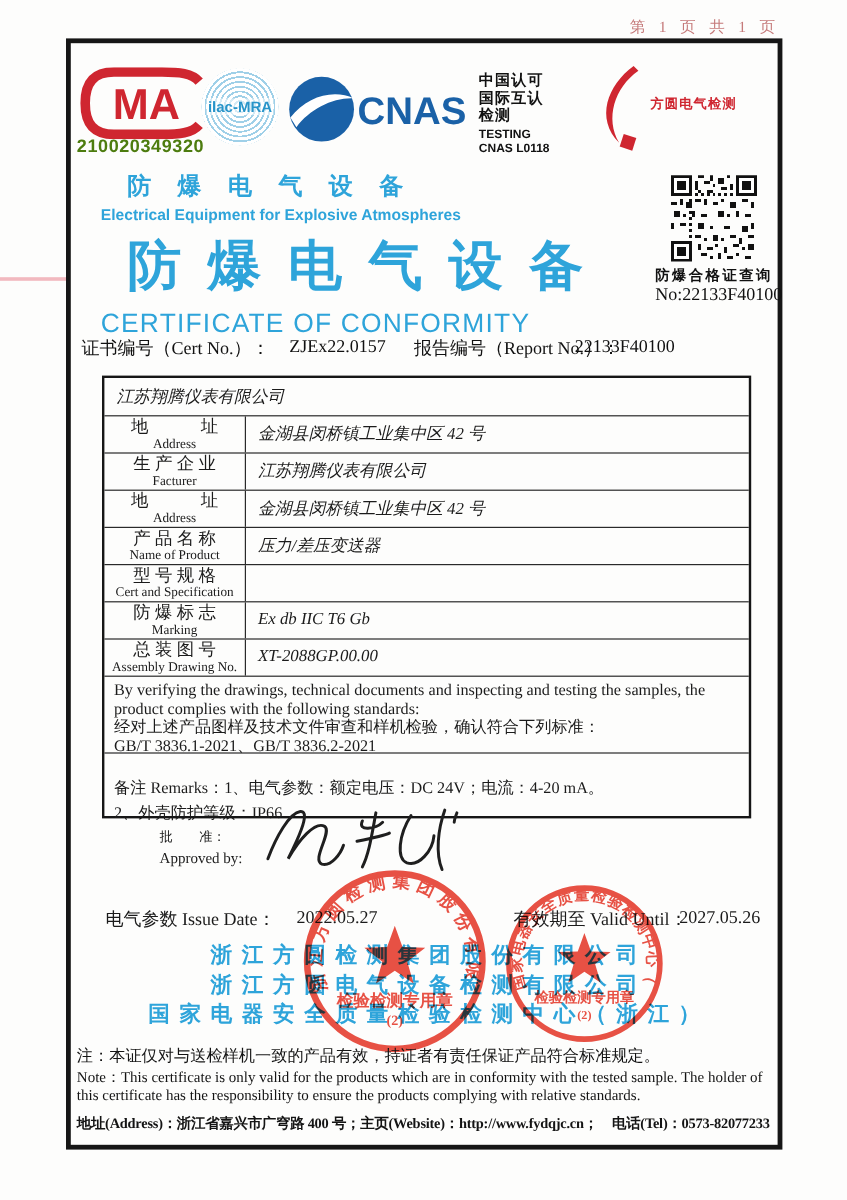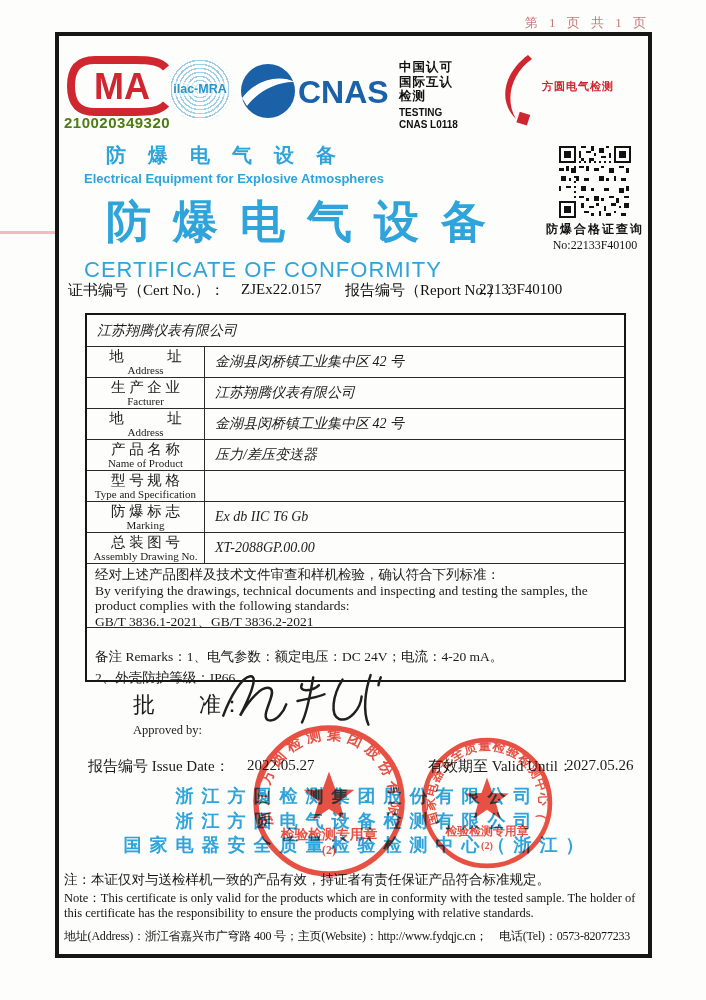--- a/index.html
+++ b/index.html
@@ -29,21 +29,21 @@
   .title-block { position:absolute; left:84px; top:142px; width:580px; text-align:left; color:#2ea4da; }
   .title-cn-small { font-size:20px; font-weight:bold; letter-spacing:22px; padding-left:22px; }
   .title-en-small { font-family:"Liberation Sans",sans-serif; font-size:13px; font-weight:bold; margin-top:2px; }
   .title-cn-large { font-size:45px; font-weight:bold; letter-spacing:22px; padding-left:22px; margin-top:6px; }
   .title-en-large { font-family:"Liberation Sans",sans-serif; font-size:22px; letter-spacing:1px; margin-top:5px; }
 
   
   .qr-block { position:absolute; left:546px; top:146px; width:98px; text-align:center; }
   .qr-code { width:72px; height:72px; margin:0 auto; display:block; }
   .qr-caption { font-size:12px; font-weight:bold; letter-spacing:2px; margin-top:3px; color:#111; }
-  .qr-number { font-size:12px; color:#111; }
+  .qr-number { font-size:15px; color:#111; }
 
   
   .cert-row { position:absolute; left:0; top:281px; width:706px; font-size:15px; color:#111; }
   .cert-row span { position:absolute; white-space:nowrap; }
   .cert-label { left:68px; } .cert-value { left:241px; }
   .report-label { left:345px; } .report-value { left:479px; }
 
   
   .ptable { position:absolute; left:85px; top:313px; width:541px; border:2px solid #161616; background:transparent; }
   .t-row { display:flex; height:31px; border-top:1.5px solid #2a2a2a; }
@@ -53,21 +53,21 @@
   .t-label .en { display:block; font-size:11px; line-height:12px; }
   .t-value { flex:1; display:flex; align-items:center; padding:0 10px; font-size:14px;font-style:italic; }
   .t-wide { border-top:1.5px solid #2a2a2a; padding:3px 8px; font-size:13.5px; line-height:15.5px; }
   .t-wide.statement { height:64px; }
   .t-wide.remarks { height:53px; font-size:13.5px; line-height:17px; padding-top:20px; }
   .t-wide .std { margin-top:0; }
   .remarks .r2 { margin-top:4px; }
 
   
   .approval { position:absolute; left:133px; top:690px; }
-  .approval .cn { font-size:22px; }
+  .approval .cn { font-size:11px; }
   .approval .en { font-size:12.5px; margin-top:3px; }
   .signature { position:absolute; left:212px; top:666px; }
 
   
   .dates { position:absolute; left:0; top:757px; width:706px; font-size:15px; }
   .dates span { position:absolute; white-space:nowrap; }
   .issue-label { left:88px; } .issue-value { left:247px; }
   .valid-label { left:428px; } .valid-value { left:566px; }
 
   
@@ -76,21 +76,21 @@
 
   
   .stamp { position:absolute; mix-blend-mode:multiply; opacity:.88; }
   .stamp-left { left:250px; top:722px; }
   .stamp-right { left:419px; top:735px; }
 
   
   .note-block { position:absolute; left:64px; top:871px; width:580px; color:#141414; }
   .note-cn { font-size:13.5px; }
   .note-en { font-size:12.5px; line-height:15px; margin-top:2px; }
-  .note-footer { font-size:12px; letter-spacing:-0.2px; white-space:nowrap; margin-top:7px; }
+  .note-footer { font-size:12px; letter-spacing:-0.2px; white-space:nowrap; margin-top:7px;font-weight:bold; }
 </style>
 </head>
 <body>
 
 <div class="page">
 
   <div class="page-marker">第 1 页 共 1 页</div>
   <div class="scan-artifact"></div>
 
   <div class="frame"></div>
@@ -259,40 +259,40 @@
     <div class="t-row">
       <div class="t-label">
           <span class="cn">产 品 名 称</span>
           <span class="en">Name of Product</span>
         </div>
       <div class="t-value">压力/差压变送器</div>
     </div>
     <div class="t-row">
       <div class="t-label">
           <span class="cn">型 号 规 格</span>
-          <span class="en">Type and Specification</span>
+          <span class="en">Cert and Specification</span>
         </div>
     </div>
     <div class="t-row">
       <div class="t-label">
           <span class="cn">防 爆 标 志</span>
           <span class="en">Marking</span>
         </div>
       <div class="t-value">Ex db IIC T6 Gb</div>
     </div>
     <div class="t-row">
       <div class="t-label">
           <span class="cn">总 装 图 号</span>
           <span class="en">Assembly Drawing No.</span>
         </div>
       <div class="t-value">XT-2088GP.00.00</div>
     </div>
     <div class="t-wide statement">
+      <div>By verifying the drawings, technical documents and inspecting and testing the samples, the product complies with the following standards:</div>
       <div>经对上述产品图样及技术文件审查和样机检验，确认符合下列标准：</div>
-      <div>By verifying the drawings, technical documents and inspecting and testing the samples, the product complies with the following standards:</div>
       <div class="std">GB/T 3836.1-2021、GB/T 3836.2-2021</div>
     </div>
     <div class="t-wide remarks">
       <div>备注 Remarks：1、电气参数：额定电压：DC 24V；电流：4-20 mA。</div>
       <div class="r2">2、外壳防护等级：IP66</div>
     </div>
   </div>
 
   <div class="approval">
     <div class="cn">批　　准：</div>
@@ -300,21 +300,21 @@
   </div>
   <svg class="signature" width="180" height="70" viewBox="0 0 160 62">
     <g fill="none" stroke="#1f1f1f" stroke-width="2.2" stroke-linecap="round">
       <path d="M10,44 C16,28 26,10 34,9 C43,8 30,34 25,44 C33,30 45,16 52,20 C58,24 42,45 50,48 C57,50 64,40 66,34"></path>
       <path d="M80,16 C76,24 90,22 95,17 M76,31 C86,29 96,27 100,25 M90,10 C87,26 85,40 80,50"></path>
       <path d="M116,12 C107,26 105,44 113,47 C122,50 132,38 133,27 M141,8 C136,22 134,40 139,52 M150,10 C149,13 148,15 148,17"></path>
     </g>
   </svg>
 
   <div class="dates">
-    <span class="issue-label">报告编号 Issue Date：</span>
+    <span class="issue-label">电气参数 Issue Date：</span>
     <span class="issue-value">2022.05.27</span>
     <span class="valid-label">有效期至 Valid Until：</span>
     <span class="valid-value">2027.05.26</span>
   </div>
 
   <div class="issuers">
     <div>浙江方圆检测集团股份有限公司</div>
     <div>浙江方圆电气设备检测有限公司</div>
     <div>国家电器安全质量检验检测中心（浙江）</div>
   </div>

